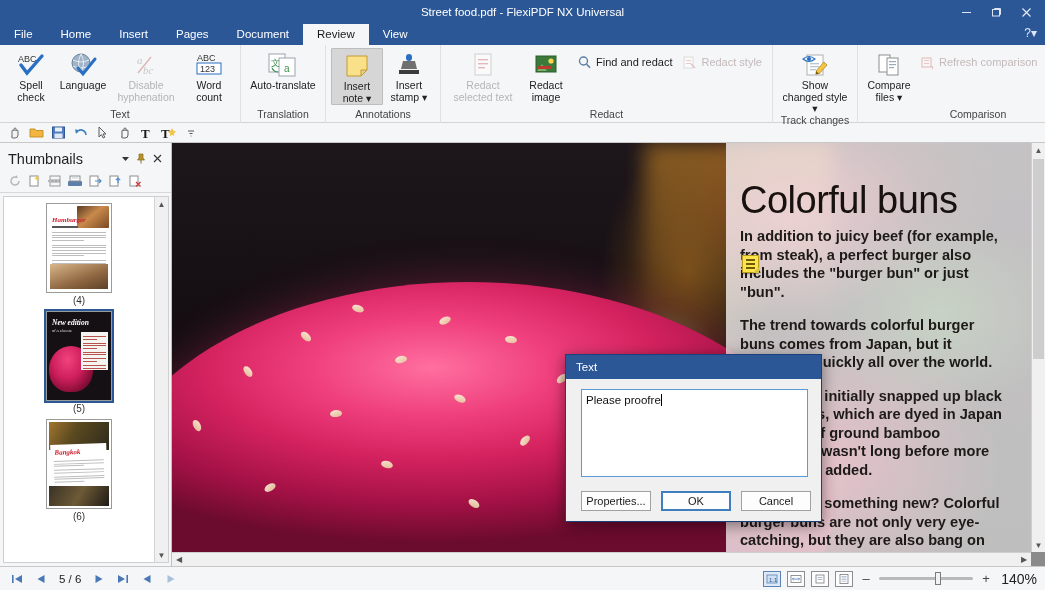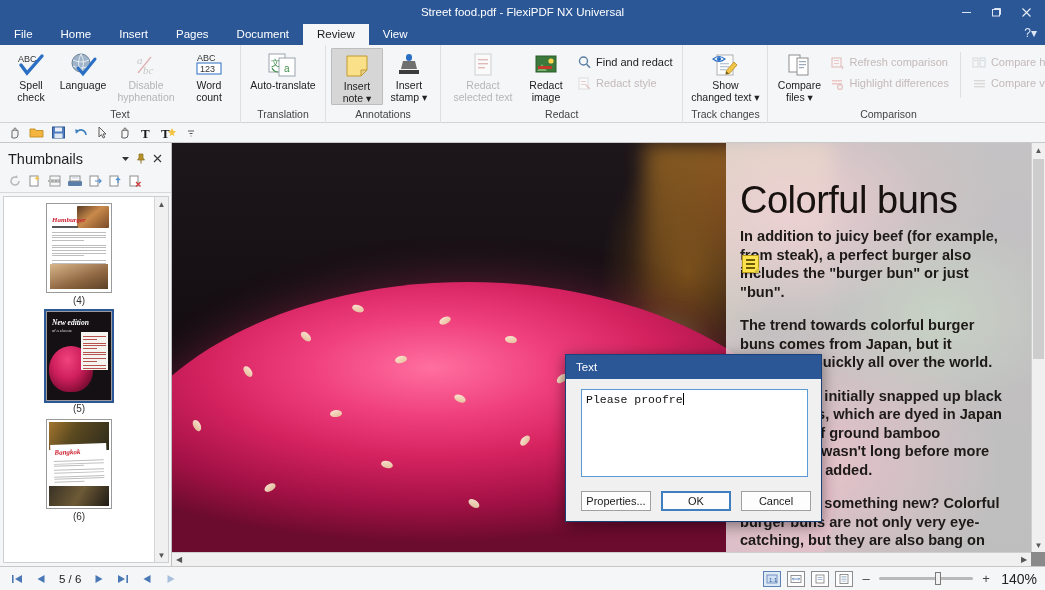--- a/index.html
+++ b/index.html
@@ -129,21 +129,21 @@
     align-items: center;
     gap: 4px;
     font-size: 11px;
     color: #222;
     padding: 3px 5px;
     line-height: 13px;
     white-space: nowrap;
     cursor: default;
   }
   .rbtn-small.disabled { color: #c4b9ba; }
-  .col-stack { display: flex; flex-direction: column; justify-content: center; padding-top: 4px; }
+  .col-stack { display: flex; flex-direction: row; justify-content: center; padding-top: 4px; }
 
   
   .quickbar {
     height: 20px;
     flex: 0 0 20px;
     background: #f5f6f7;
     border-bottom: 1px solid #c8c8c8;
     display: flex;
     align-items: center;
     padding-left: 5px;
@@ -446,21 +446,21 @@
     z-index: 50;
   }
   .dlg-title {
     height: 24px;
     background: #2b5797;
     color: #ffffff;
     font-size: 11.5px;
     display: flex; align-items: center;
     padding-left: 10px;
   }
-  .dlg-body { flex: 1; padding: 10px 13px 0 15px; font-family: Liberation Mono, monospace; }
+  .dlg-body { flex: 1; padding: 10px 13px 0 15px; }
   .dlg-textarea {
     width: 100%; height: 88px;
     background: #ffffff;
     border: 1px solid #5b9bd5;
     font-size: 11.5px;
     color: #111;
     padding: 3px 4px;
     line-height: 14px;
     position: relative;
   }
@@ -687,21 +687,21 @@
               <rect x="11" y="12" width="9" height="1.3" fill="#b9c6d6"></rect>
               <rect x="11" y="15" width="9" height="1.3" fill="#b9c6d6"></rect>
               <rect x="11" y="18" width="6" height="1.3" fill="#b9c6d6"></rect>
               <path d="M4 8 q6 -5 12 0 q-6 5 -12 0 Z" fill="#e8f1fb" stroke="#2b6fc4" stroke-width="1.1"></path>
               <circle cx="10" cy="8" r="2.1" fill="#2b6fc4"></circle>
               <path d="M17 20 L25 11 L28 14 L20 23 Z" fill="#f2c548" stroke="#b08a1e" stroke-width=".8"></path>
               <path d="M17 20 L20 23 L16.5 23.5 Z" fill="#7a5c12"></path>
             </svg>
           </span>
           <span class="lbl">Show</span>
-          <span class="lbl">changed text ▾</span>
+          <span class="lbl">changed style ▾</span>
         </div>
       </div>
       <div class="rgroup-label">Track changes</div>
     </div>
 
     <div class="rgroup" style="border-right:none; flex:1;">
       <div class="rgroup-items">
         <div class="rbtn">
           <span class="gl">
             <svg width="26" height="28" viewBox="0 0 26 28">

